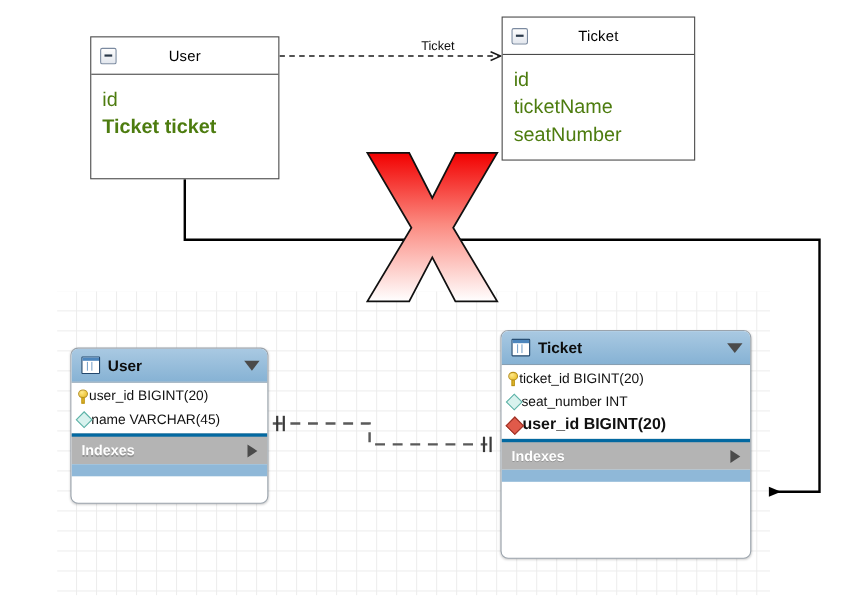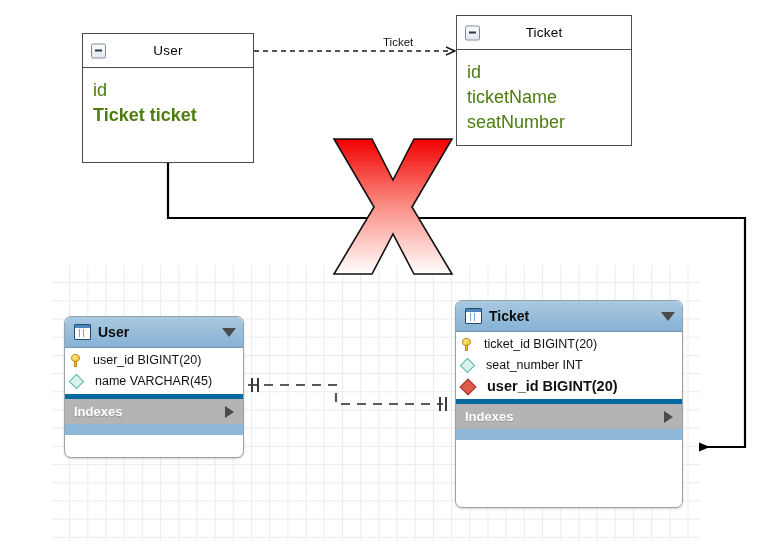--- a/index.html
+++ b/index.html
@@ -150,21 +150,21 @@
     border-top: 9px solid #4b4b4b;
     flex: 0 0 auto;
   }
   .wb-cols {
     background: #ffffff;
     padding: 2px 0 2px 0;
   }
   .wb-col {
     display: flex;
     align-items: center;
-    gap: 13px;
+    gap: 1px;
     padding: 2px 6px 2px 6px;
     font-size: 12.5px;
     color: #111111;
     white-space: nowrap;
     line-height: 17px;
   }
   .wb-col.fk {
     font-weight: bold;
     font-size: 14.5px;
   }
@@ -200,21 +200,21 @@
     transform: rotate(45deg);
     box-sizing: border-box;
   }
   .ico-diamond.red {
     background: #e05a4a;
     border-color: #9c3327;
     width: 12px; height: 12px;
   }
   .wb-footer {
     background: #b4b4b4;
-    border-top: 5px solid #0369a1;
+    border-top: 3px solid #0369a1;
     height: 25px;
     display: flex;
     align-items: center;
     padding: 0 9px 0 9px;
   }
   .wb-footer-label {
     flex: 1 1 auto;
     color: #ffffff;
     font-size: 13px;
     font-weight: bold;

